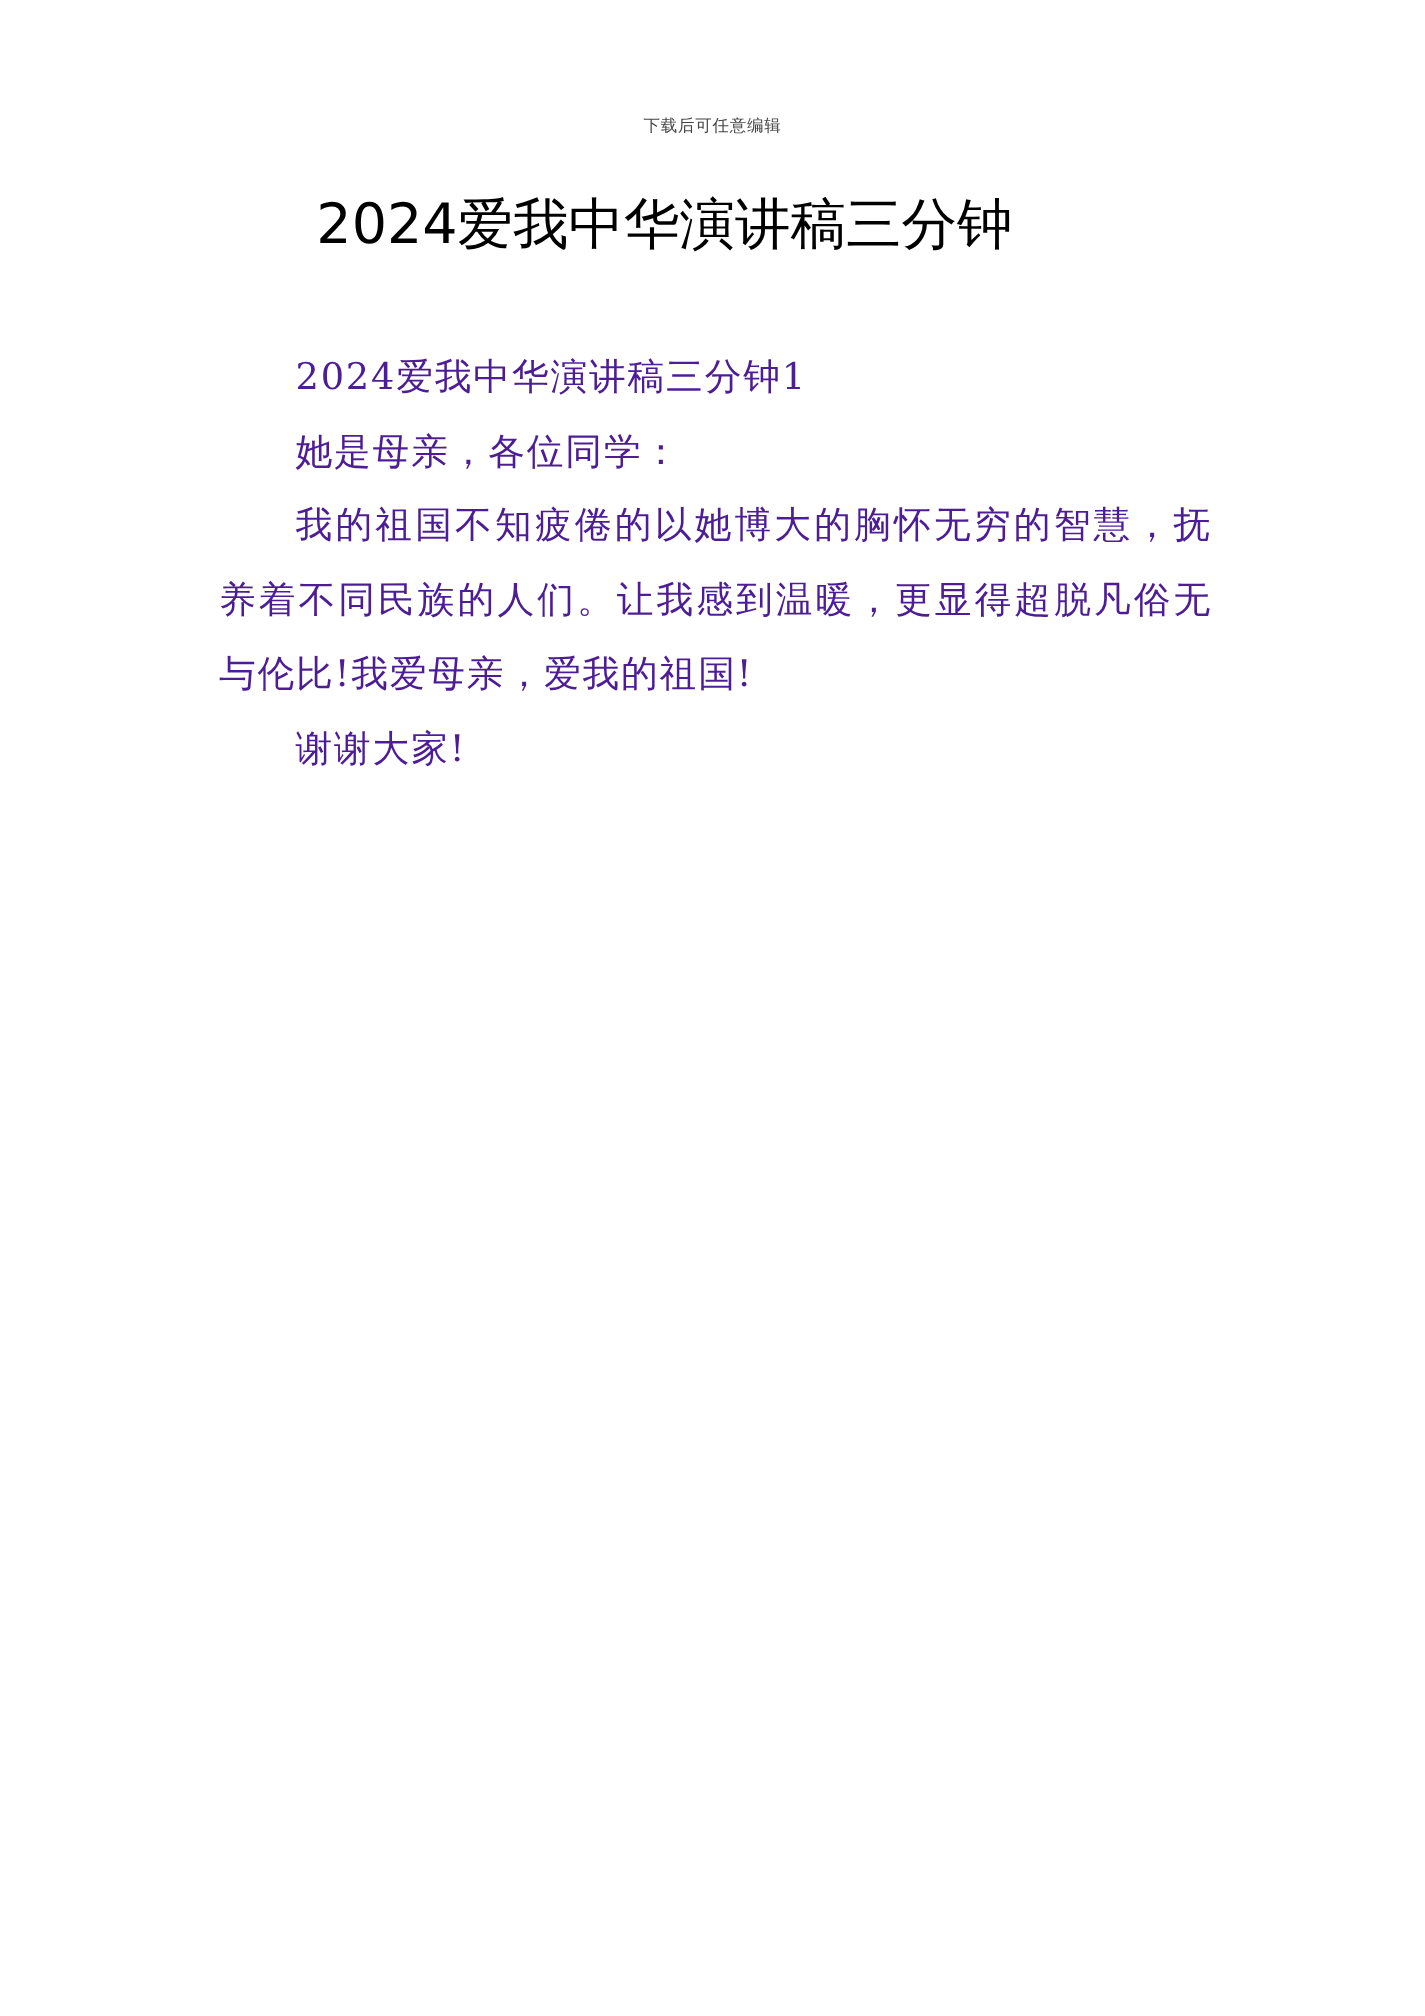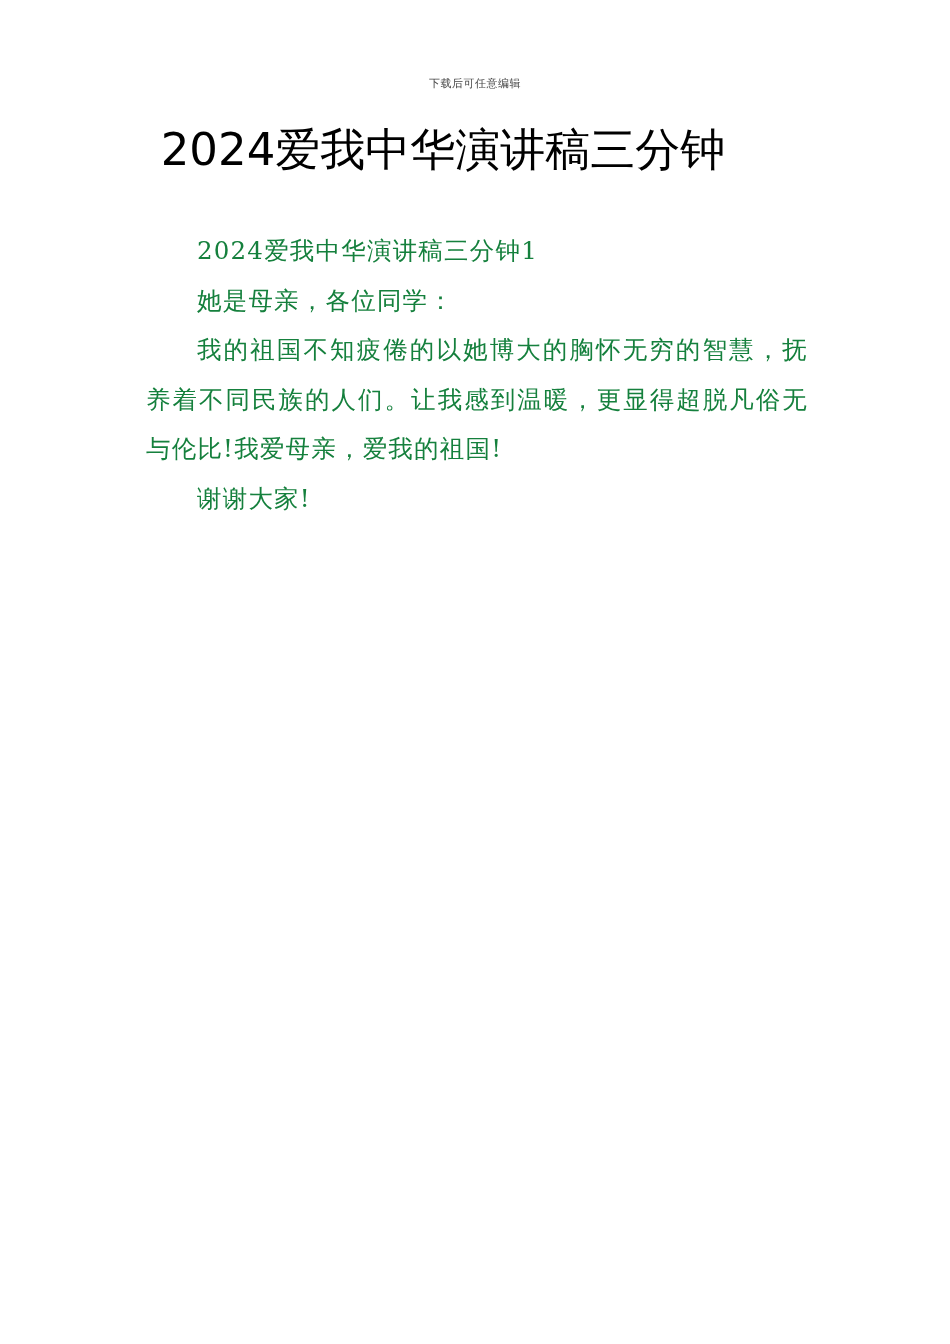--- a/index.html
+++ b/index.html
@@ -26,40 +26,40 @@
       letter-spacing: 0.5px;
       margin-top: 12px;
     }
     .doc-title {
       position: absolute;
       top: 128px;
       left: 0;
       width: 886px;
       text-align: center;
       font-family: "DejaVu Sans", "Liberation Sans", sans-serif;
-      font-size: 45px;
+      font-size: 37px;
       line-height: 44px;
       color: #000000;
       margin: 0;
       font-weight: normal;
     }
     .doc-body {
       position: absolute;
       top: 226px;
       left: 146px;
       width: 662px;
     }
     .para {
       margin: 0;
       font-size: 24.5px;
       line-height: 49.5px;
       letter-spacing: 1.2px;
       text-align: justify;
       text-align-last: left;
-      color: #15803d;
+      color: #4c1d95;
     }
     .indent {
       text-indent: 51px;
     }
     .nojustify {
       text-align: left;
     }
   </style>
 </head>
 <body>

